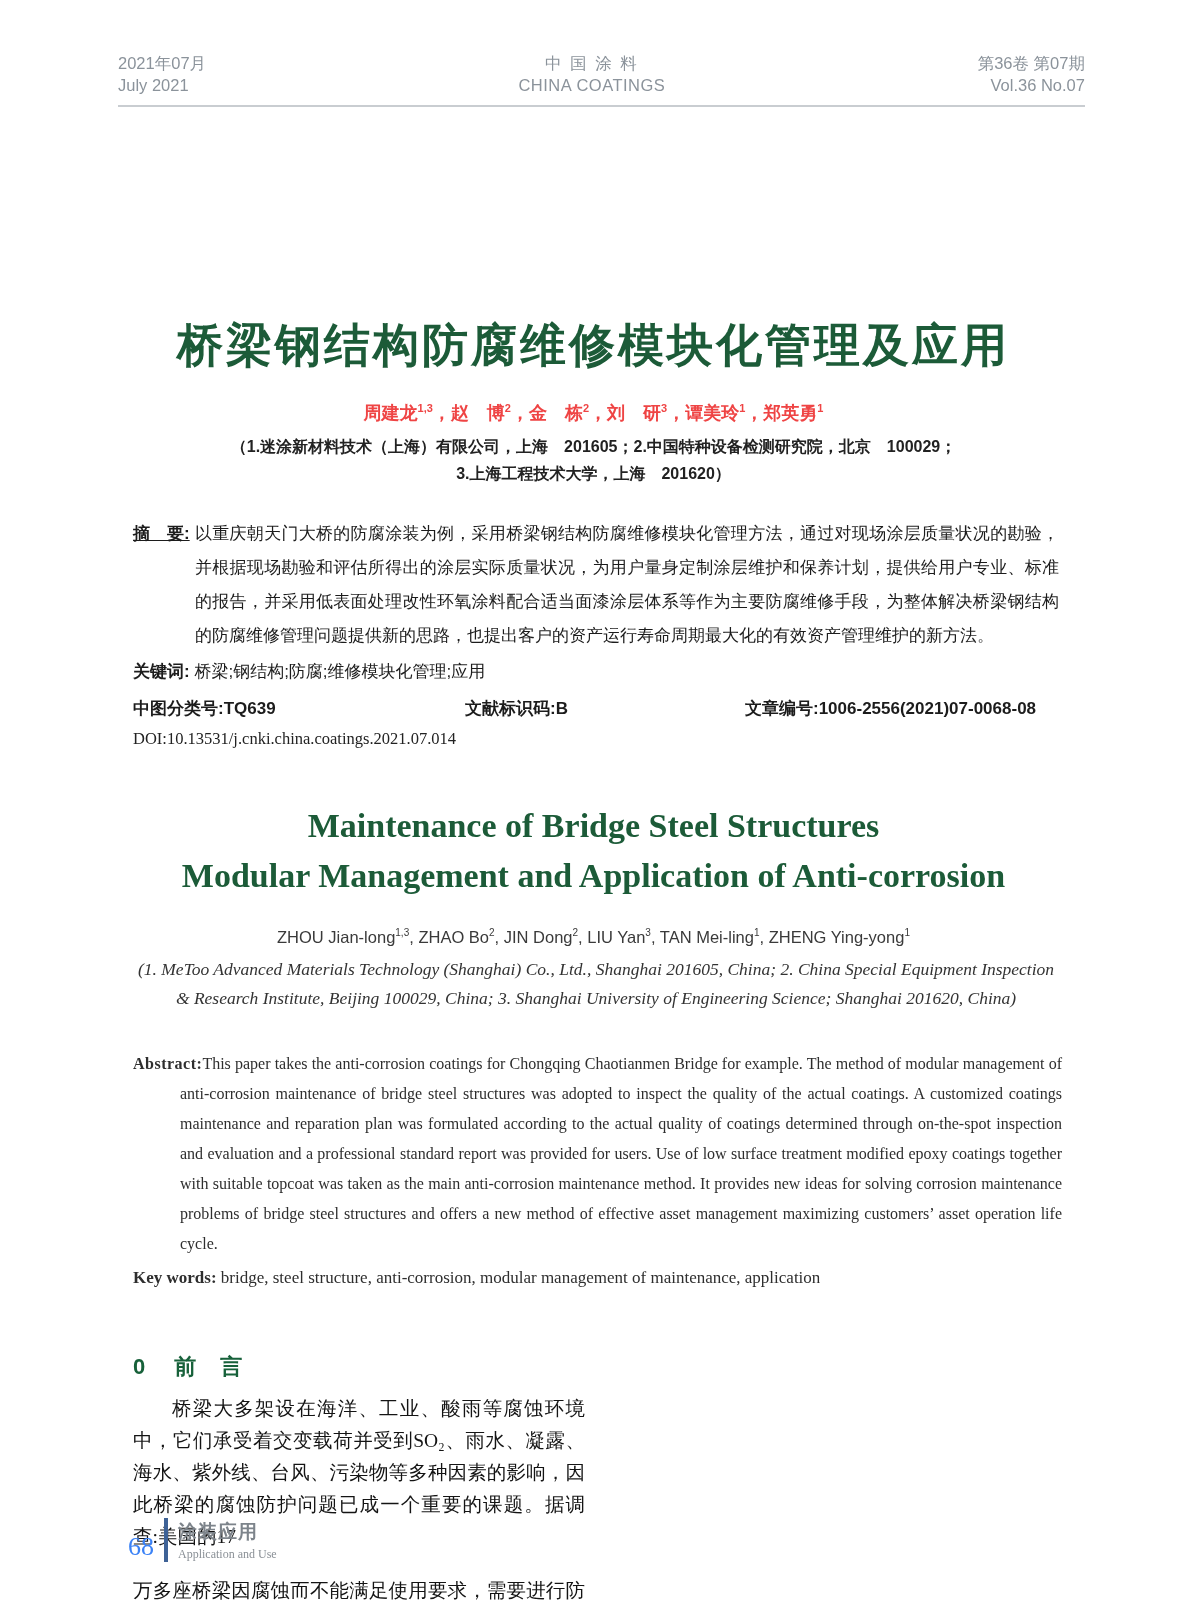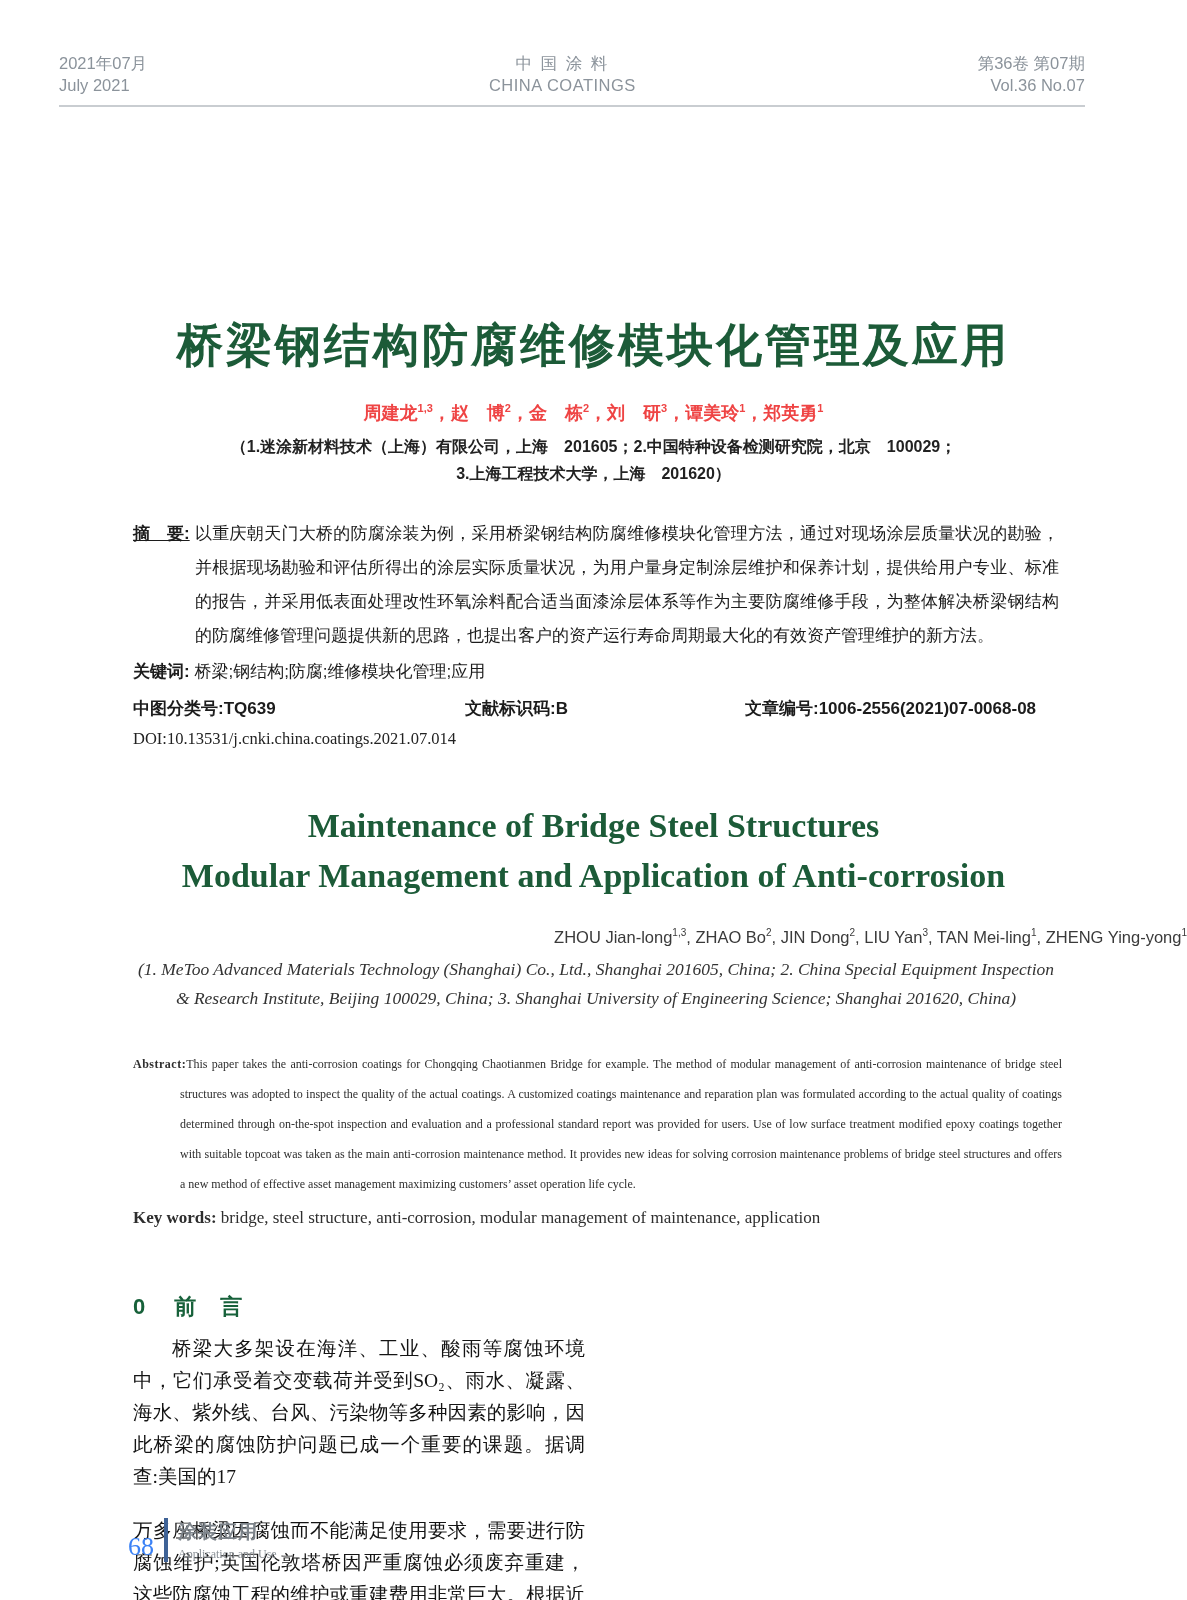--- a/index.html
+++ b/index.html
@@ -7,21 +7,21 @@
     position: relative;
     width: 1187px; height: 1600px;
     margin: 0 auto;
     background: #ffffff;
     font-family: "Liberation Sans", sans-serif;
     color: #1c1c1c;
     overflow: hidden;
   }
   
   .journal-header {
-    margin: 52px 102px 0 59px;
+    margin: 52px 102px 0 118px;
     display: flex; justify-content: space-between; align-items: flex-end;
     padding-bottom: 9px;
     border-bottom: 2px solid #c9cdd1;
     color: #8b939b;
     font-size: 16.5px; line-height: 22px;
   }
   .journal-header .hcol { white-space: nowrap; }
   .journal-header .h-center { text-align: center; letter-spacing: 2px; }
   .journal-header .h-center .en { letter-spacing: 0.5px; }
   .journal-header .h-right { text-align: right; }
@@ -77,38 +77,38 @@
   .title-en {
     margin: 52px 80px 0 80px;
     text-align: center;
     font-family: "Liberation Serif", serif;
     font-size: 34px; font-weight: 700;
     line-height: 50px;
     color: #1c5b38;
   }
   .authors-en {
     margin-top: 26px;
-    text-align: right;
+    text-align: center;
     font-size: 16.5px;
     color: #3a3a3a;
   }
   .authors-en sup { font-size: 10px; }
   .affil-en {
     margin: 8px 120px 0 125px;
     text-align: center;
     font-family: "Liberation Serif", serif;
     font-style: italic;
     font-size: 17.5px; line-height: 29px;
     color: #333;
   }
   
   .abstract-en {
     margin: 36px 125px 0 133px;
     font-family: "Liberation Serif", serif;
-    font-size: 12px; line-height: 30px;
+    font-size: 16px; line-height: 30px;
     text-align: justify;
     padding-left: 47px;
     color: #2e2e2e;
   }
   .abstract-en .hang-label { float: left; margin-left: -47px; font-weight: 700; letter-spacing: 0.5px; }
   .keywords-en {
     margin: 4px 125px 0 133px;
     font-family: "Liberation Serif", serif;
     font-size: 17px; line-height: 30px;
     color: #2e2e2e;

